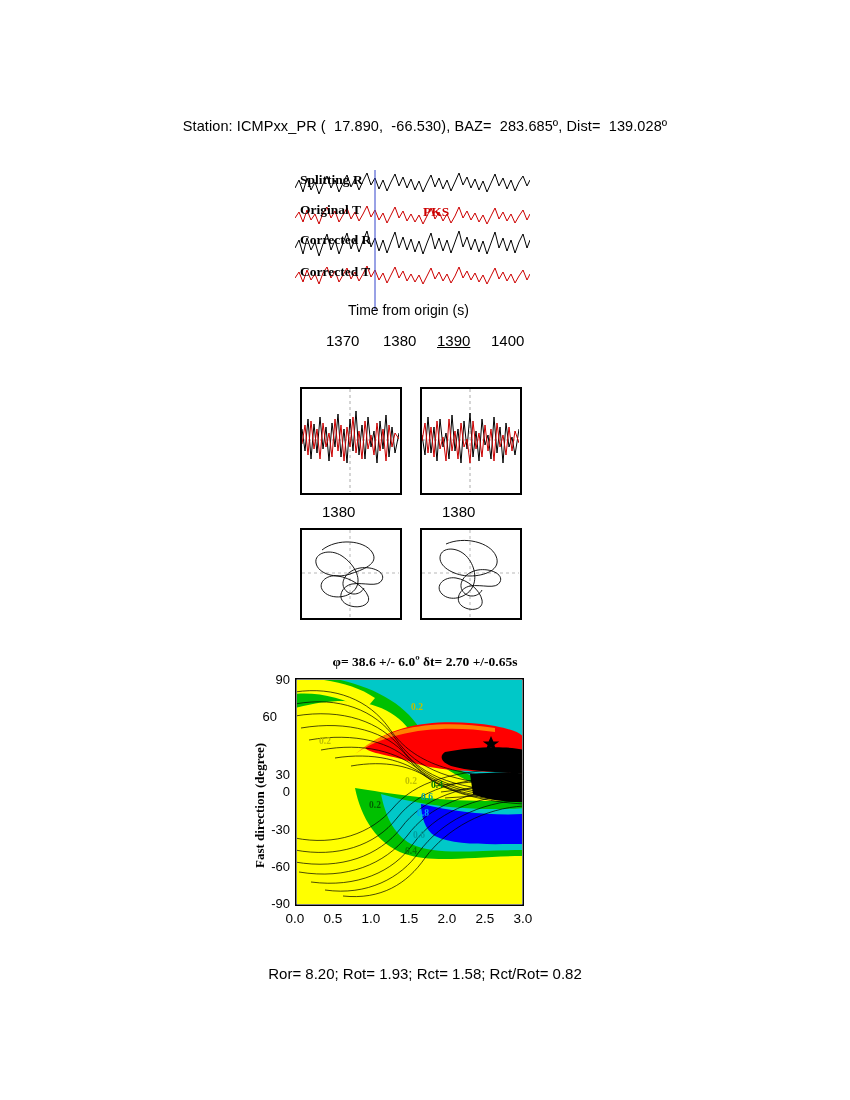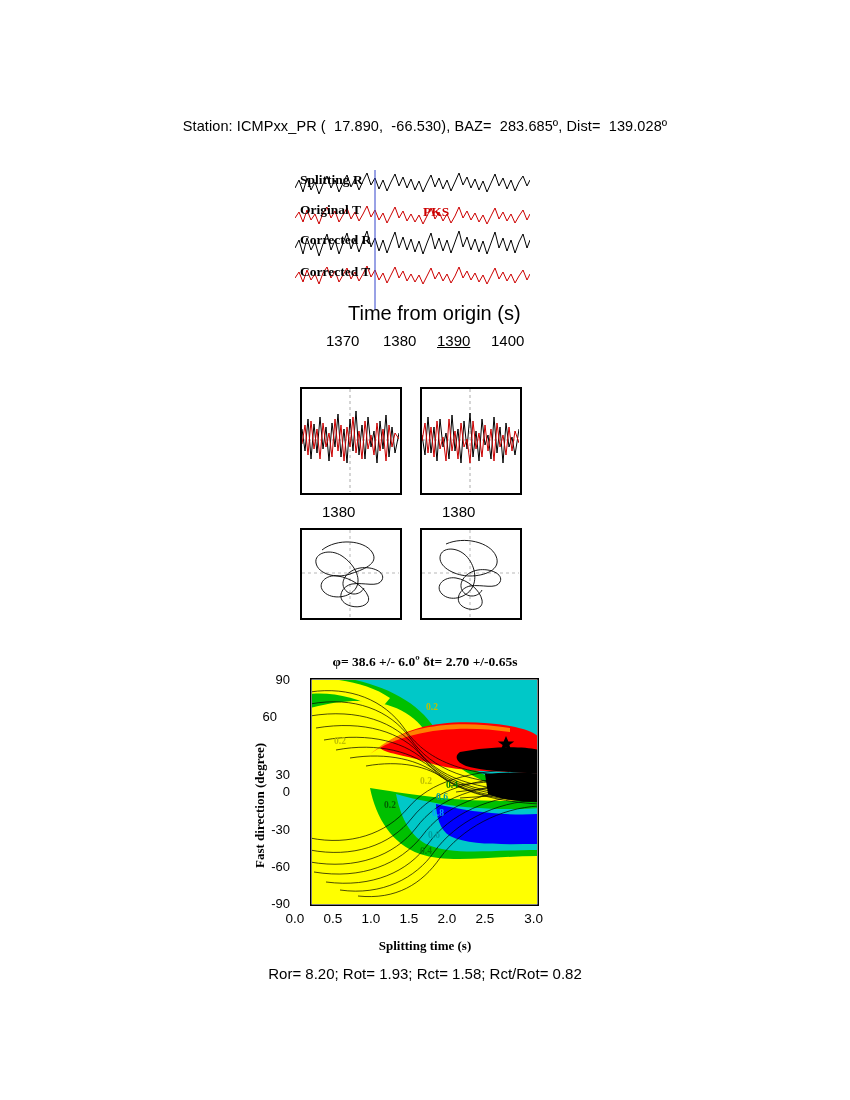--- a/index.html
+++ b/index.html
@@ -52,21 +52,21 @@
   }
   .pks-label {
     position: absolute;
     font-family: "Liberation Serif", serif;
     font-weight: bold;
     font-size: 13.5px;
     color: #cc0000;
   }
   .axis-title {
     position: absolute;
-    font-size: 20px;
+    font-size: 14px;
     white-space: nowrap;
   }
   .tick-row {
     position: absolute;
     font-size: 15px;
     white-space: pre;
   }
 
   
   .box {
@@ -87,21 +87,21 @@
     position: absolute;
     left: 0; right: 0;
     text-align: center;
     font-family: "Liberation Serif", serif;
     font-weight: bold;
     font-size: 13.5px;
     white-space: pre;
   }
   .contour-wrap {
     position: absolute;
-    left: 310px;
+    left: 295px;
     top: 678px;
     width: 229px;
     height: 207px;
   }
   .contour-wrap svg { display: block; }
   .ylab {
     position: absolute;
     font-family: "Liberation Serif", serif;
     font-weight: bold;
     font-size: 13px;
@@ -303,19 +303,18 @@
   <div class="ytick" style="left:250px; top:822px;">-30</div>
   <div class="ytick" style="left:250px; top:859px;">-60</div>
   <div class="ytick" style="left:250px; top:896px;">-90</div>
 
   <div class="xtick" style="left:275px; top:911px;">0.0</div>
   <div class="xtick" style="left:313px; top:911px;">0.5</div>
   <div class="xtick" style="left:351px; top:911px;">1.0</div>
   <div class="xtick" style="left:389px; top:911px;">1.5</div>
   <div class="xtick" style="left:427px; top:911px;">2.0</div>
   <div class="xtick" style="left:465px; top:911px;">2.5</div>
-  <div class="xtick" style="left:503px; top:911px;text-align:right;">3.0</div>
-
-  <div class="xlab" style="top:938px;">Splitting time (s)</div>
+  <div class="xtick" style="left:503px; top:911px;">3.0</div>
+
 
   <div class="footer" style="top:965px;">Ror= 8.20; Rot= 1.93; Rct= 1.58; Rct/Rot= 0.82</div>
 
 </div>
 
 </body></html>

